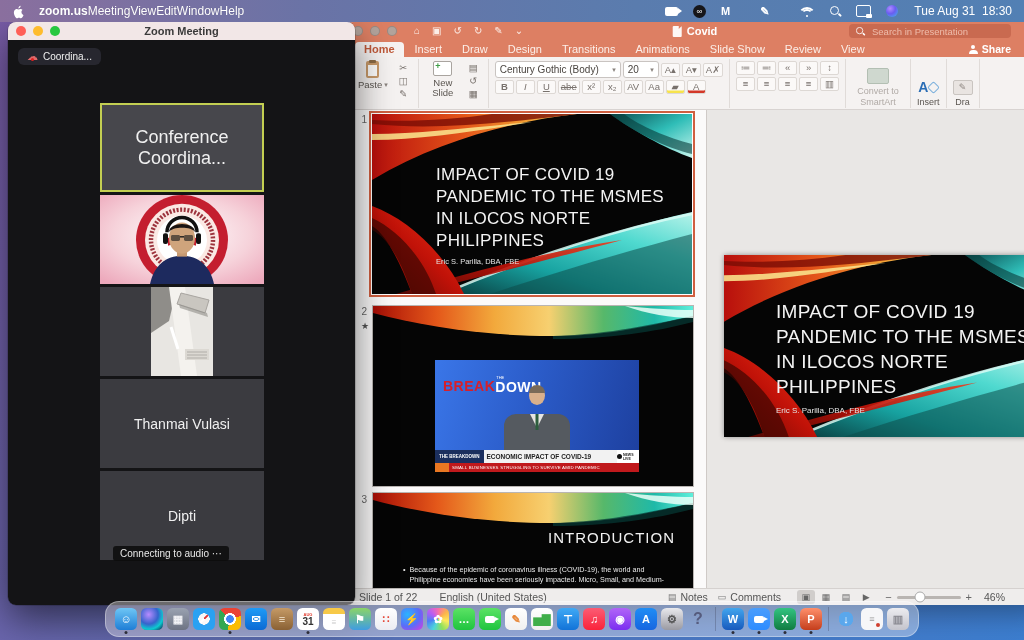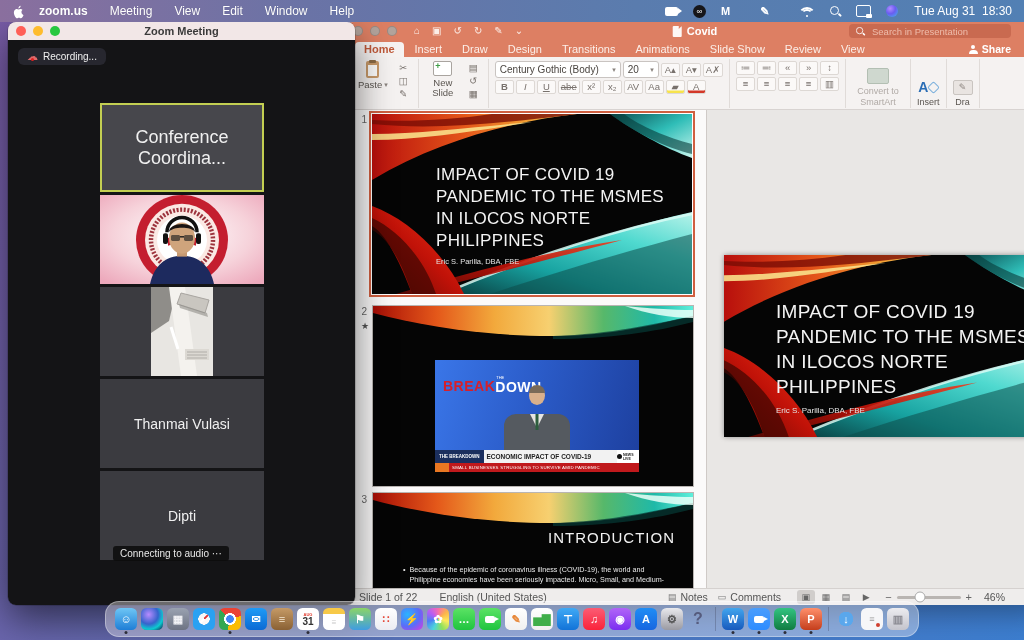--- a/index.html
+++ b/index.html
@@ -6,21 +6,21 @@
   body{width:1024px;height:640px;overflow:hidden;font-family:"Liberation Sans",sans-serif;
        -webkit-font-smoothing:antialiased;}
   #screen{position:relative;width:1024px;height:640px;overflow:hidden;
           background:linear-gradient(115deg,#7a5ca8 0%,#5a6fb2 45%,#3c7ed0 100%);}
 
   
   .menubar{position:absolute;top:0;left:0;width:1024px;height:22px;z-index:50;
            background:linear-gradient(90deg,#8a6f9e 0%,#6a73a6 30%,#5a7cae 62%,#5280b4 100%);
            display:flex;align-items:center;color:#fff;font-size:12px;padding:0 12px;box-sizing:border-box;}
   .apple{display:flex;align-items:center;margin-right:14px;}
-  .mb-left{display:flex;gap:22px;align-items:flex-end;}
+  .mb-left{display:flex;align-items:flex-end;}
   .menu-item{cursor:default;text-shadow:0 0 1px rgba(0,0,0,.2);}
   .menu-item.emph{font-weight:bold;}
   .mb-right{margin-left:auto;display:flex;align-items:center;gap:16px;}
   .mb-icons{display:flex;align-items:center;gap:15px;}
   .mb-icon{display:inline-flex;align-items:center;justify-content:center;color:#fff;font-size:11px;position:relative;}
   .clock{font-size:12px;white-space:pre;}
   .mi-plain{font-weight:bold;}
   .mi-circle-dark{width:13px;height:13px;border-radius:50%;background:#16161a;font-size:8px;}
   .mi-cam{width:13px;height:9px;background:#fff;border-radius:2px;position:relative;}
   .mi-cam::after{content:'';position:absolute;right:-4px;top:1.5px;border-left:4px solid #fff;
@@ -545,21 +545,21 @@
   <div class="zoom-window">
     <div class="zw-titlebar">
       <span class="tl red"></span>
       <span class="tl yellow"></span>
       <span class="tl green"></span>
       <span class="zw-title">Zoom Meeting</span>
     </div>
     <div class="zw-body">
       <div class="badge-recording">
         <span class="cloud">☁</span>
-        <span>Recording...</span>
+        <span>Coordina...</span>
       </div>
       <div class="tiles">
         <div class="tile speaker">
           <span class="pname">Conference Coordina...</span>
         </div>
         <div class="tile">
           <svg viewBox="0 0 164 91" preserveAspectRatio="none" style="position:absolute;width:100%;height:100%;">
             <rect width="164" height="91" fill="url(#gPink)"></rect>
             <g transform="translate(82,46)">
               <circle r="46" fill="#c41e2f"></circle>

